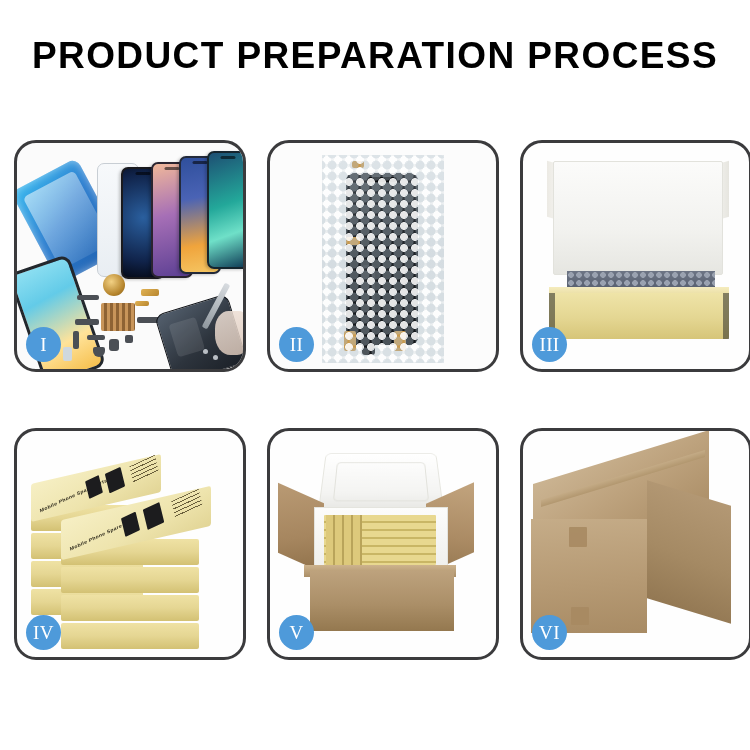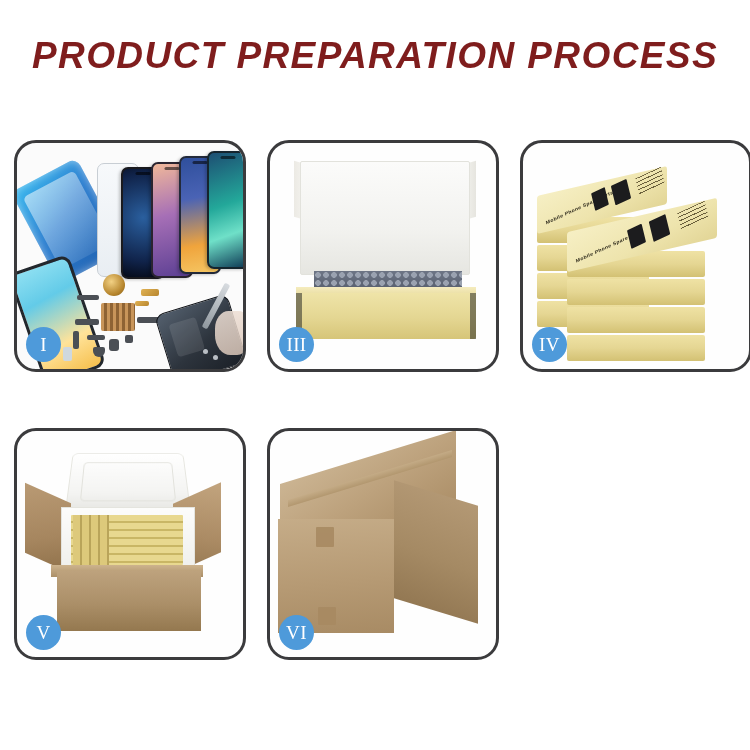--- a/index.html
+++ b/index.html
@@ -12,24 +12,23 @@
     position:relative;
   }
   .page{position:relative;width:750px;height:750px;}
 
   
   .header{text-align:center;padding-top:36px;}
   .title{
     font-size:37px;
     letter-spacing:1.4px;
     font-weight:700;
-    color:#7f1d1d;
+    color:#000000;
     line-height:1.1;
     white-space:nowrap;
-    font-style:italic;
   }
   .subtitle{
     margin-top:11px;
     font-size:15.2px;
     color:#2b2b2b;
     letter-spacing:.1px;
     white-space:nowrap;
   }
 
   
@@ -343,20 +342,35 @@
         <div class="part" style="left:46px;top:204px;width:9px;height:14px;border-radius:2px;background:#cfd8de;"></div>
         <div class="backhousing"></div>
         <div class="driver"></div>
         <div class="hand"></div>
         <div class="part" style="left:186px;top:206px;width:5px;height:5px;border-radius:50%;background:#b9bec4;"></div>
         <div class="part" style="left:196px;top:212px;width:5px;height:5px;border-radius:50%;background:#b9bec4;"></div>
       </div>
       <div class="badge">I</div>
     </div>
 
+    <div class="panel p2">
+      <div class="stage">
+        <div class="bubblebag">
+          <div class="screenInside"></div>
+          <div class="flex"></div>
+          <div class="tape" style="left:30px;top:6px;width:12px;height:7px;"></div>
+          <div class="tape" style="left:24px;top:82px;width:14px;height:8px;"></div>
+          <div class="tape" style="left:22px;top:176px;width:12px;height:20px;"></div>
+          <div class="tape" style="left:72px;top:176px;width:12px;height:20px;"></div>
+          <div class="bubbles"></div>
+          <div class="bubbles2"></div>
+        </div>
+      </div>
+      <div class="badge">II</div>
+    </div>
 
     <div class="panel p3">
       <div class="stage">
         <div class="lidFlapL"></div>
         <div class="lidFlapR"></div>
         <div class="lidBack"></div>
         <div class="foamDark"></div>
         <div class="boxBaseTop"></div>
         <div class="boxBase"></div>
         <div class="boxEdgeL"></div>

